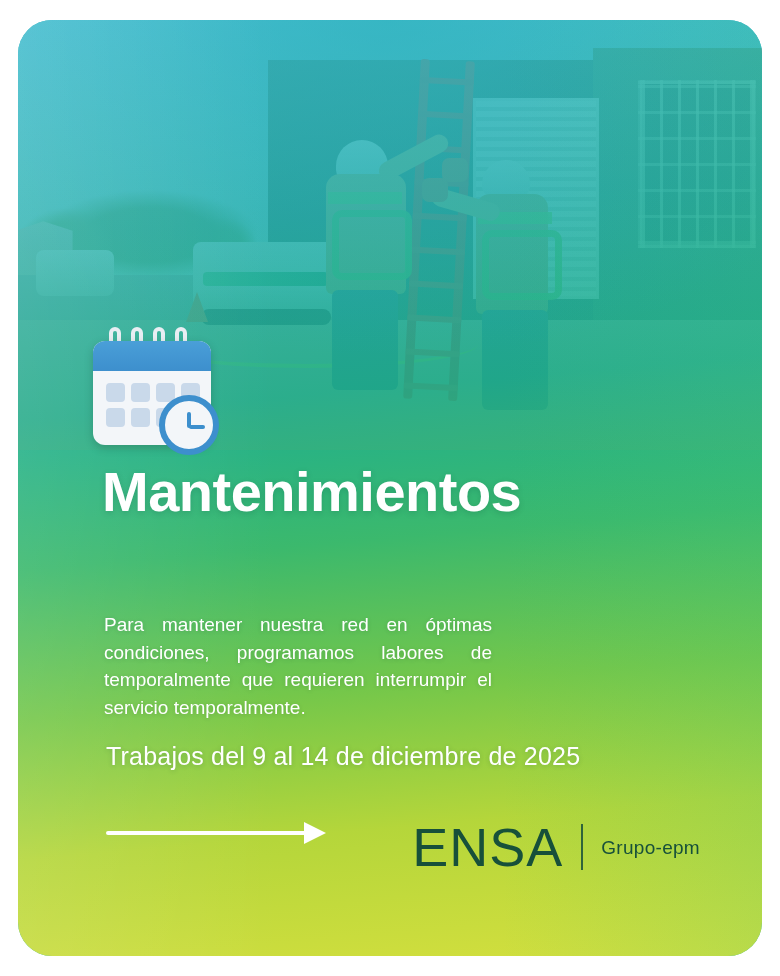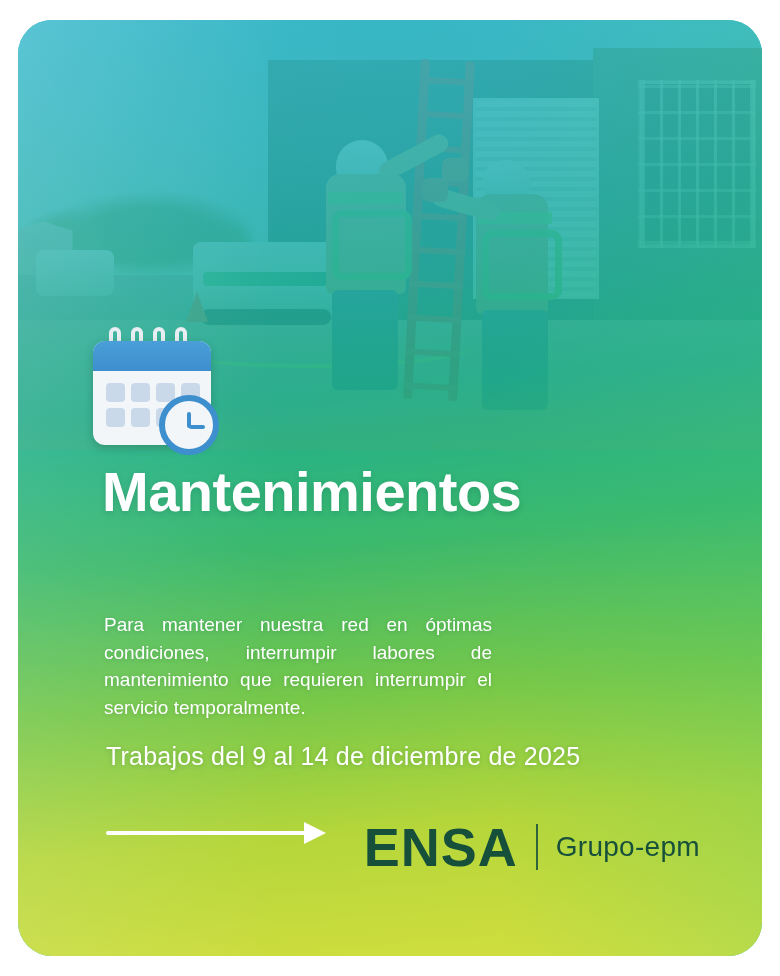--- a/index.html
+++ b/index.html
@@ -401,33 +401,33 @@
     position: absolute;
     right: 62px;
     bottom: 82px;
     display: flex;
     align-items: center;
     gap: 18px;
   }
   .logo-ensa {
     color: #17503a;
     font-size: 54px;
-    font-weight: 700;
+    font-weight: 400;
     letter-spacing: 1px;
     line-height: 1;
   }
   .logo-divider {
     width: 2px;
     height: 46px;
     background: #17503a;
     opacity: .85;
   }
   .logo-grupo {
     color: #17503a;
-    font-size: 28px;
+    font-size: 19px;
     font-weight: 400;
     letter-spacing: .3px;
     line-height: 1;
   }
 </style>
 </head>
 <body>
 
 <div class="poster">
   <div class="card">
@@ -508,21 +508,21 @@
           <div class="cal-cell"></div>
         </div>
       </div>
       <div class="cal-clock"></div>
     </div>
 
     <div class="headline">
       <span class="l1">Mantenimientos</span>
     </div>
 
-    <p class="body-copy">Para mantener nuestra red en óptimas condiciones, interrumpir labores de mantenimiento que requieren interrumpir el servicio temporalmente.</p>
+    <p class="body-copy">Para mantener nuestra red en óptimas condiciones, programamos labores de temporalmente que requieren interrumpir el servicio temporalmente.</p>
 
     <div class="dates">Trabajos del 9 al 14 de diciembre de 2025</div>
 
     <div class="arrow">
       <div class="shaft"></div>
       <div class="head"></div>
     </div>
 
     <div class="logo">
       <div class="logo-ensa">ENSA</div>

